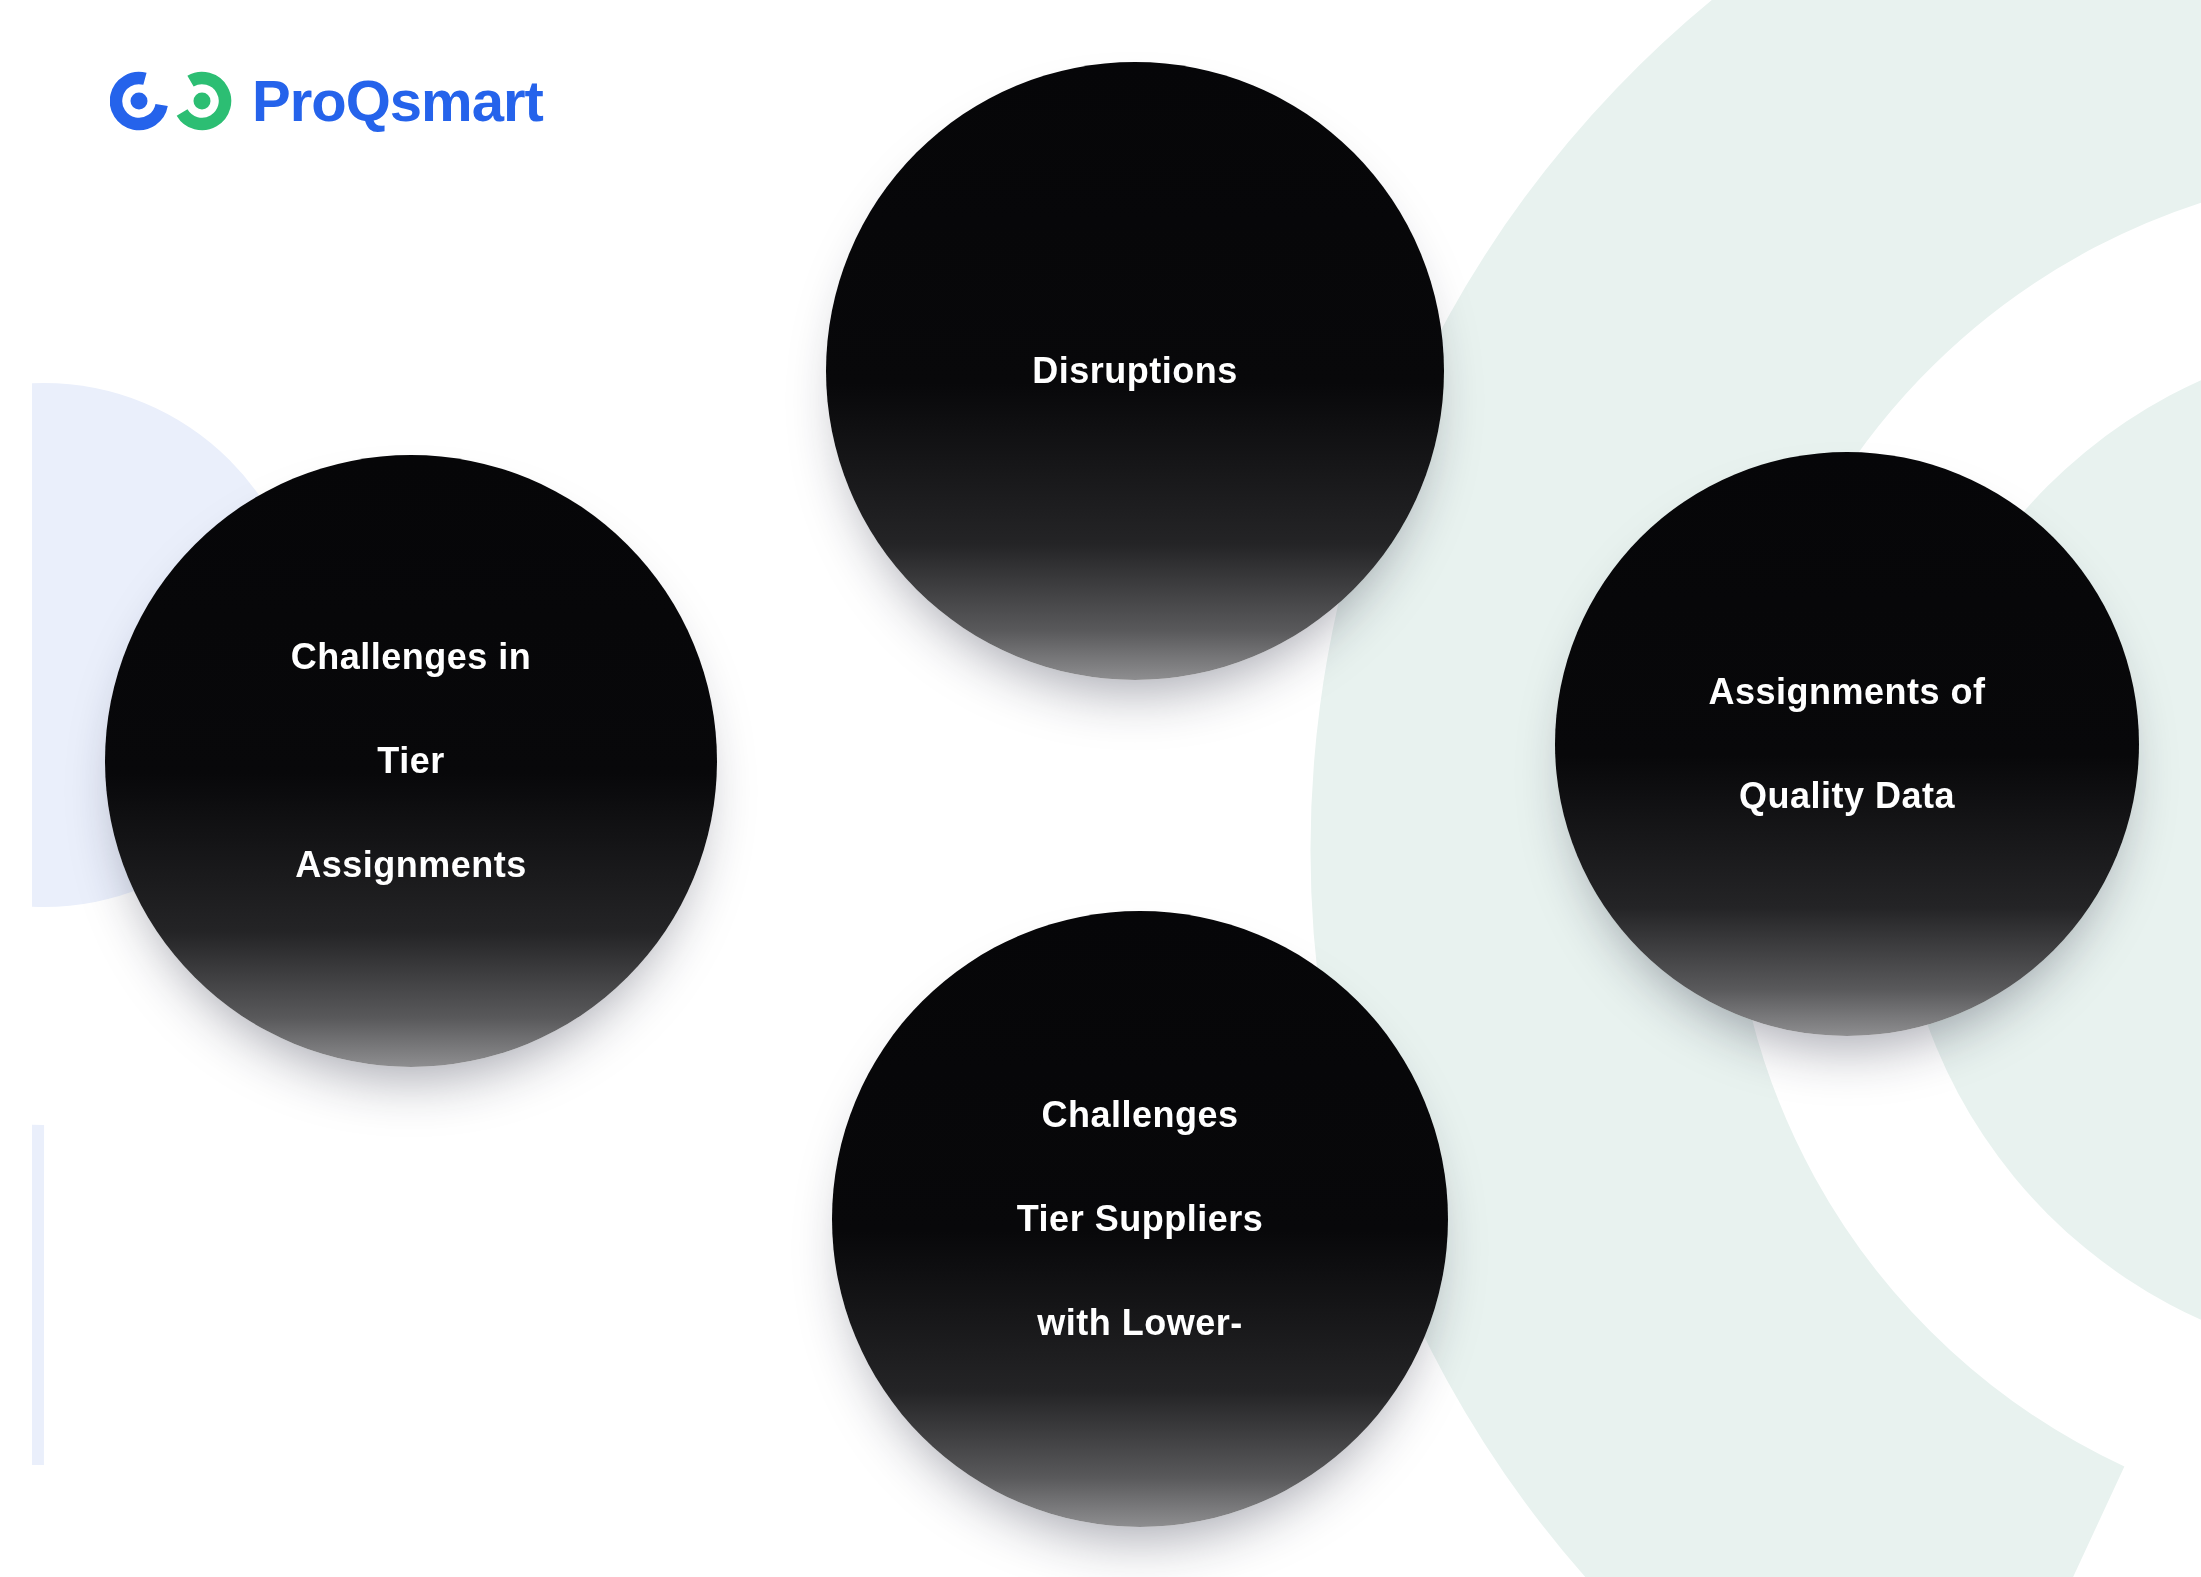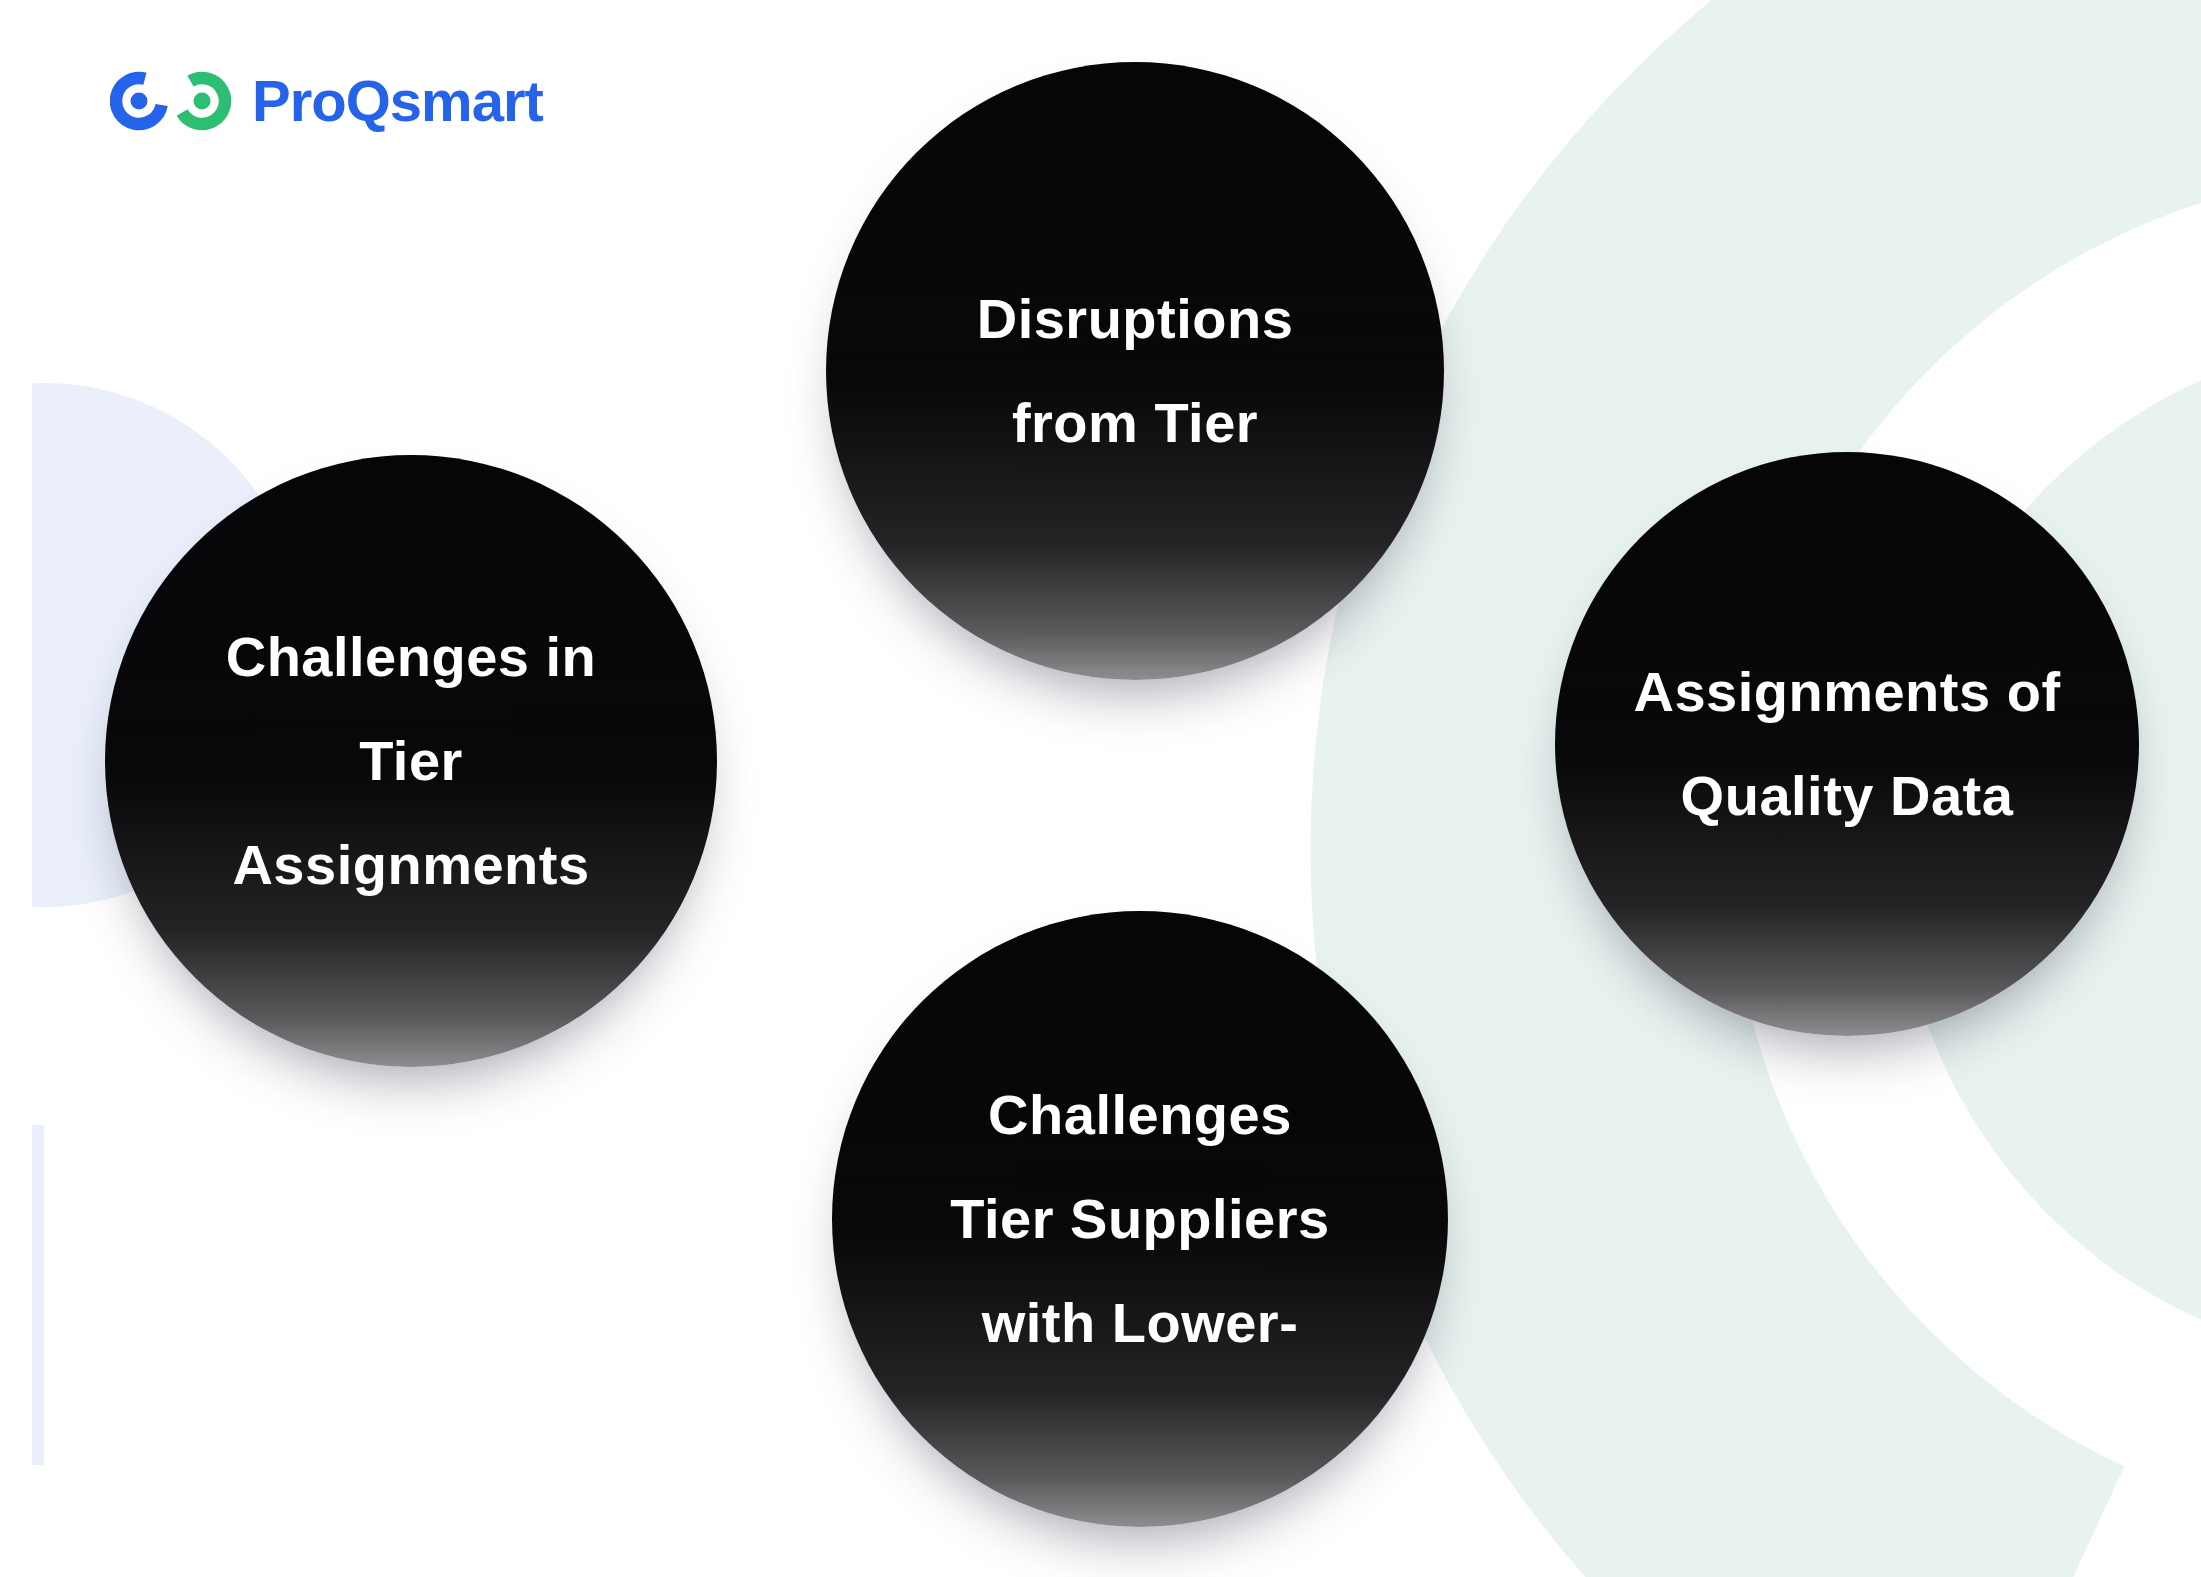--- a/index.html
+++ b/index.html
@@ -39,21 +39,21 @@
     position:absolute;z-index:2;
     border-radius:50%;
     background:linear-gradient(180deg,#060608 0%,#08080a 52%,#242426 78%,#59595b 92%,#8e8e90 100%);
     box-shadow:0 30px 55px -20px rgba(25,28,50,.40);
     display:flex;align-items:center;justify-content:center;
   }
   .bubble-text{text-align:center;}
   .bubble-text p{
     margin:0;
     color:#ffffff;
-    font-size:56px;
+    font-size:36px;
     font-weight:bold;
     line-height:104px;
     letter-spacing:.5px;
     white-space:nowrap;
   }
 </style>
 </head>
 <body>
 
 <div class="stage">
@@ -87,21 +87,20 @@
 
       <path d="M 80.5 11.08 A 23 23 0 1 1 72.08 42.5" fill="none" stroke="#2cbe73" stroke-width="12.5"></path>
       <circle cx="92" cy="31" r="8.5" fill="#2cbe73"></circle>
     </svg>
     <span class="wordmark">ProQsmart</span>
   </div>
 
   <div class="bubble" style="left:794px;top:62px;width:618px;height:618px">
     <div class="bubble-text">
       <p>Disruptions</p>
-      <p>from Tier</p>
     </div>
   </div>
 
   <div class="bubble" style="left:73px;top:455px;width:612px;height:612px">
     <div class="bubble-text">
       <p>Challenges in</p>
       <p>Tier</p>
       <p>Assignments</p>
     </div>
   </div>

